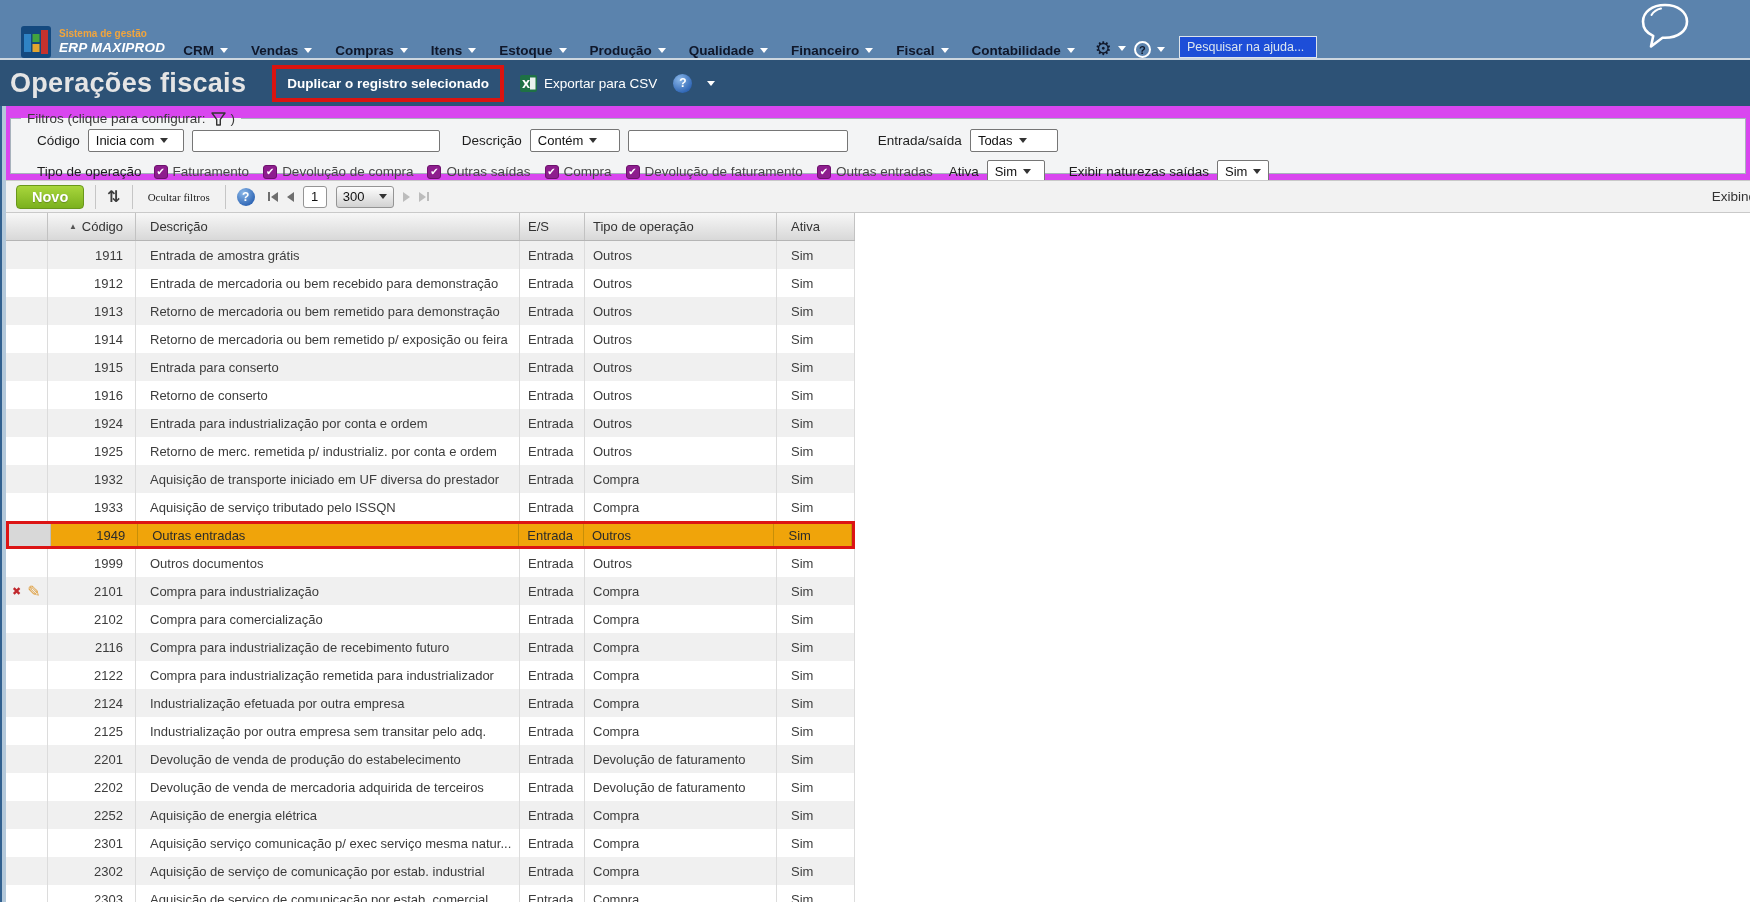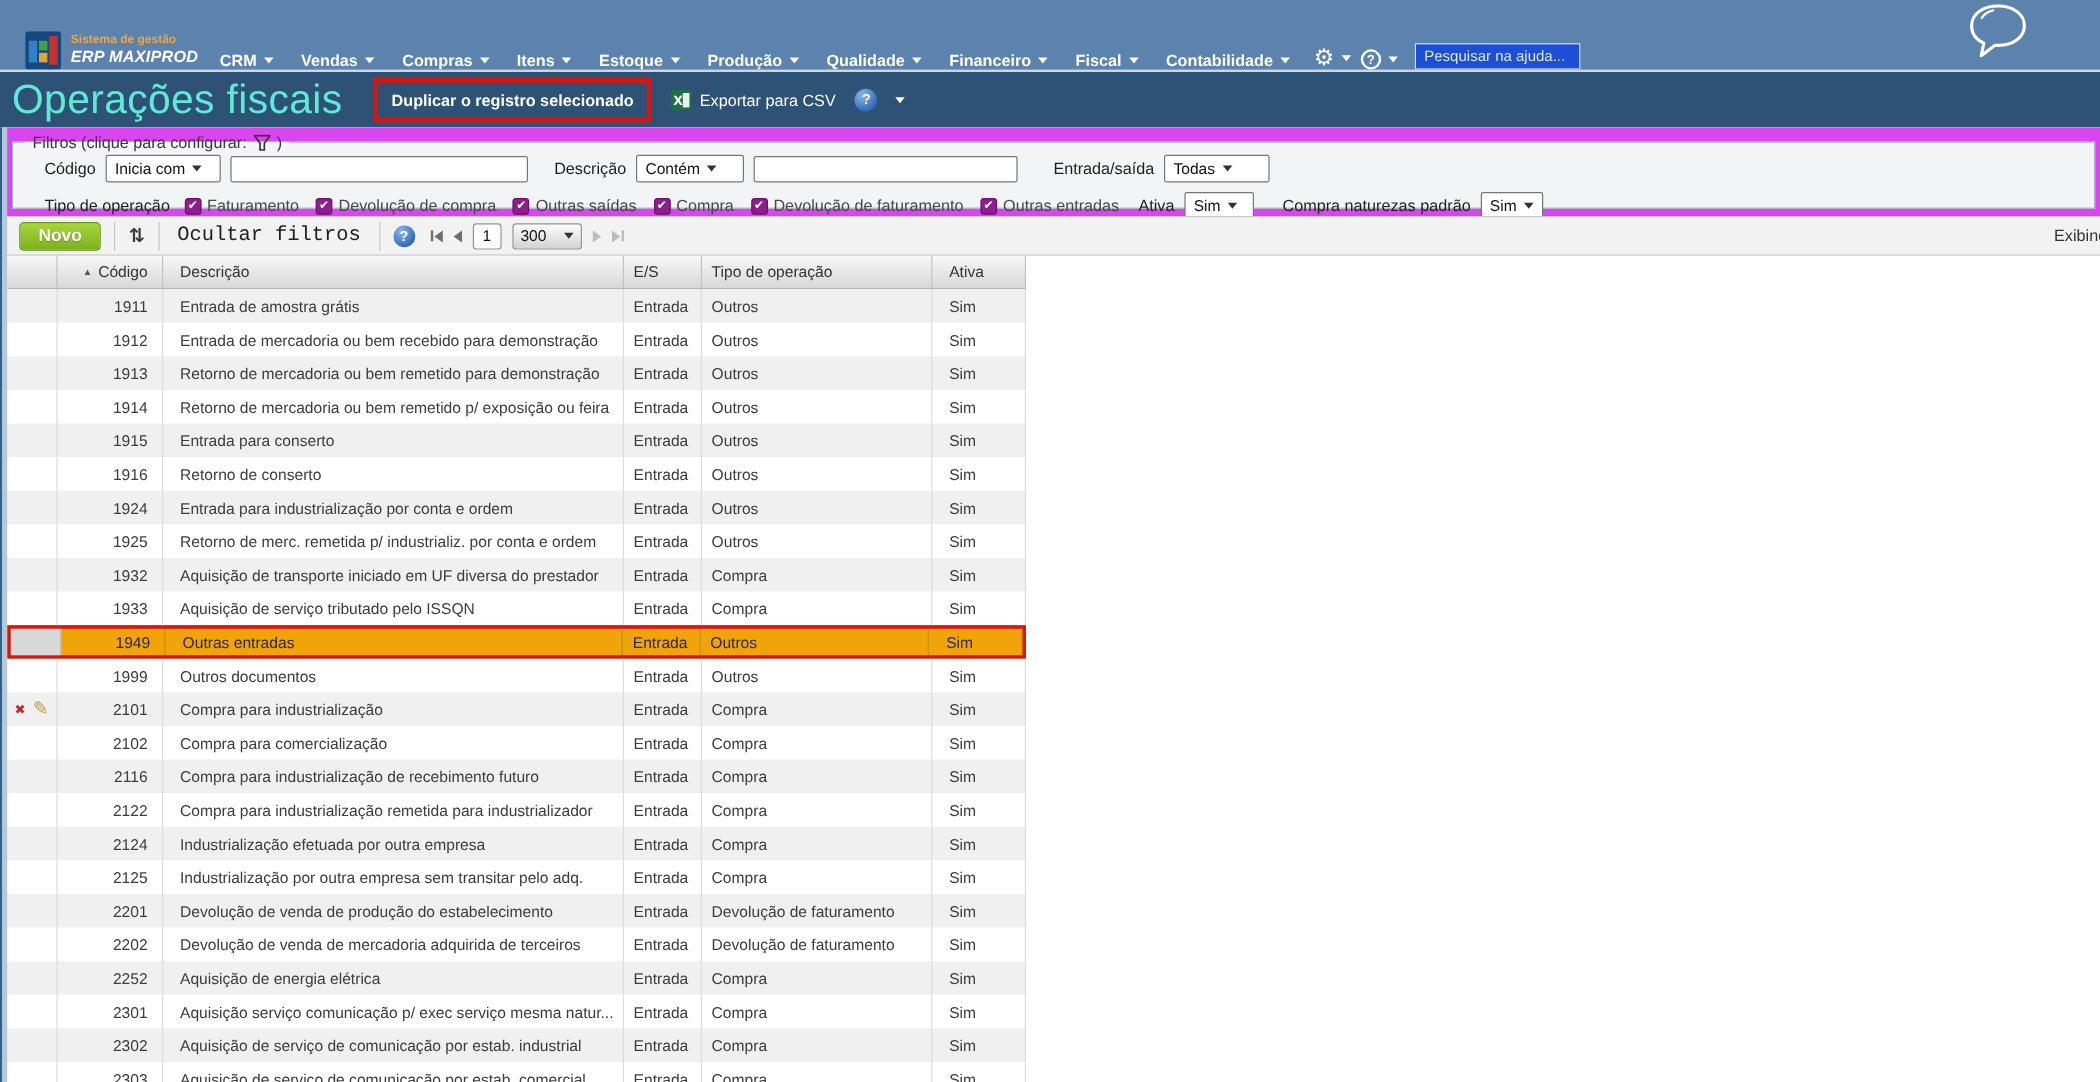--- a/index.html
+++ b/index.html
@@ -7,34 +7,34 @@
     font-family:"Liberation Sans","DejaVu Sans",sans-serif;}
   
   .topnav{height:60px;background:#5b83ad;display:flex;align-items:flex-end;
     padding-left:21px;position:relative;border-bottom:2px solid #ccd6df;color:#fff;}
   .logo{display:flex;align-items:center;cursor:pointer}
   .logo-text{margin-left:8px;line-height:1.15}
   .tagline{font-size:10px;font-weight:bold;color:#f2a53c}
   .brand{font-size:13.5px;font-weight:bold;font-style:italic;color:#fff;letter-spacing:.2px}
   .nav-menu{display:flex;margin-left:18px;gap:23px;align-items:center}
   .nav-item{display:flex;align-items:center;gap:6px;font-size:13.5px;font-weight:600;
-    color:#ffffff;cursor:pointer;white-space:nowrap}
+    color:#0f172a;cursor:pointer;white-space:nowrap}
   .caret{width:0;height:0;border-left:4px solid transparent;border-right:4px solid transparent;
     border-top:5px solid #fff;display:inline-block}
   .nav-gear{margin-left:20px}.nav-help{margin-left:8px}
   .gear{font-size:19px;line-height:1}
   .help-ring{width:17px;height:17px;border:2px solid #fff;border-radius:50%;display:flex;
     align-items:center;justify-content:center;font-size:11px;font-weight:bold}
   .nav-search{margin-left:14px;width:138px;height:22px;background:#1d4ed8;
     border:1px solid #dde4eb;color:#eef3f8;font-size:12.5px;padding:0 7px;outline:none}
   .nav-search::placeholder{color:#dbe5ee}
   .chat{position:absolute;right:58px;top:2px}
   
   .titlebar{height:46px;background:#2d5276;display:flex;align-items:center;padding-left:10px}
-  .page-title{font-size:34px;font-weight:normal;color:#5eead4;letter-spacing:.3px}
+  .page-title{font-size:27px;font-weight:bold;color:#e5e5e5;letter-spacing:.3px}
   .dup-btn{margin-left:26px;background:transparent;border:4px solid #da1410;color:#fff;
     font-size:13.5px;font-weight:600;padding:7px 11px;cursor:pointer;
     font-family:inherit;white-space:nowrap}
   .export-btn{margin-left:16px;display:flex;align-items:center;gap:7px;color:#fff;
     font-size:13.5px;cursor:pointer}
   .help-blue{width:19px;height:19px;border-radius:50%;color:#fff;font-weight:bold;font-size:12px;
     display:flex;align-items:center;justify-content:center;margin-left:16px;cursor:pointer;
     background:radial-gradient(circle at 35% 28%,#8ab7e8,#2f66b5 75%);}
   .titlebar .caret{margin-left:15px;cursor:pointer}
   
@@ -65,22 +65,22 @@
   .cb-label{font-size:13.5px;color:#474747}
   
   .toolbar{height:33px;background:#f2f2f2;border-top:1px solid #c9c9c9;
     border-bottom:1px solid #c9c9c9;display:flex;align-items:center;padding-left:16px;
     position:relative;overflow:hidden}
   .novo{background:linear-gradient(#a8d63c,#7bb11e);border:1px solid #69971b;border-radius:4px;
     color:#fff;font-weight:bold;font-size:14.5px;padding:3px 15px;cursor:pointer;
     font-family:inherit;text-shadow:0 1px 1px rgba(0,0,0,.25)}
   .tb-sep{width:1px;height:24px;background:#c6c6c6;margin:0 11px}
   .refresh{font-size:16px;color:#3c3c3c;font-weight:bold;cursor:pointer}
-  .hide-filters{background:transparent;border:none;font-size:17px;color:#1e1e1e;
-    cursor:pointer;font-family:Liberation Mono, monospace;padding:0 4px}
+  .hide-filters{background:transparent;border:none;font-size:11px;color:#1e1e1e;
+    cursor:pointer;font-family:Liberation Serif, serif;padding:0 4px}
   .help-blue.sm{width:18px;height:18px;margin-left:0}
   .pg{display:flex;align-items:center;gap:9px;margin-left:13px}
   .pg-btn{display:inline-flex;align-items:center;gap:1px;color:#6e6e6e;cursor:pointer}
   .pg-btn.dis{color:#bcbcbc}
   .tri-l{width:0;height:0;border-top:5px solid transparent;border-bottom:5px solid transparent;
     border-right:7px solid currentColor;display:inline-block}
   .tri-r{width:0;height:0;border-top:5px solid transparent;border-bottom:5px solid transparent;
     border-left:7px solid currentColor;display:inline-block}
   .bar{width:2px;height:9px;background:currentColor;display:inline-block}
   .pg-page{width:24px;height:22px;background:#fff;border:1px solid #949494;border-radius:3px;
@@ -258,21 +258,21 @@
             <span class="cb-item">
               <span class="cb-box">✔</span>
               <span class="cb-label">Outras entradas</span>
             </span>
           </div>
         <span class="flabel ml16">Ativa</span>
         <div class="fsel w58 ml8">
           <span>Sim</span>
           <span class="selcaret"></span>
         </div>
-        <span class="flabel ml24">Compra naturezas padrão</span>
+        <span class="flabel ml24">Exibir naturezas saídas</span>
         <div class="fsel w52 ml8">
           <span>Sim</span>
           <span class="selcaret"></span>
         </div>
       </div>
     </fieldset>
   </div>
 
   <div class="toolbar">
     <button class="novo">Novo</button>

